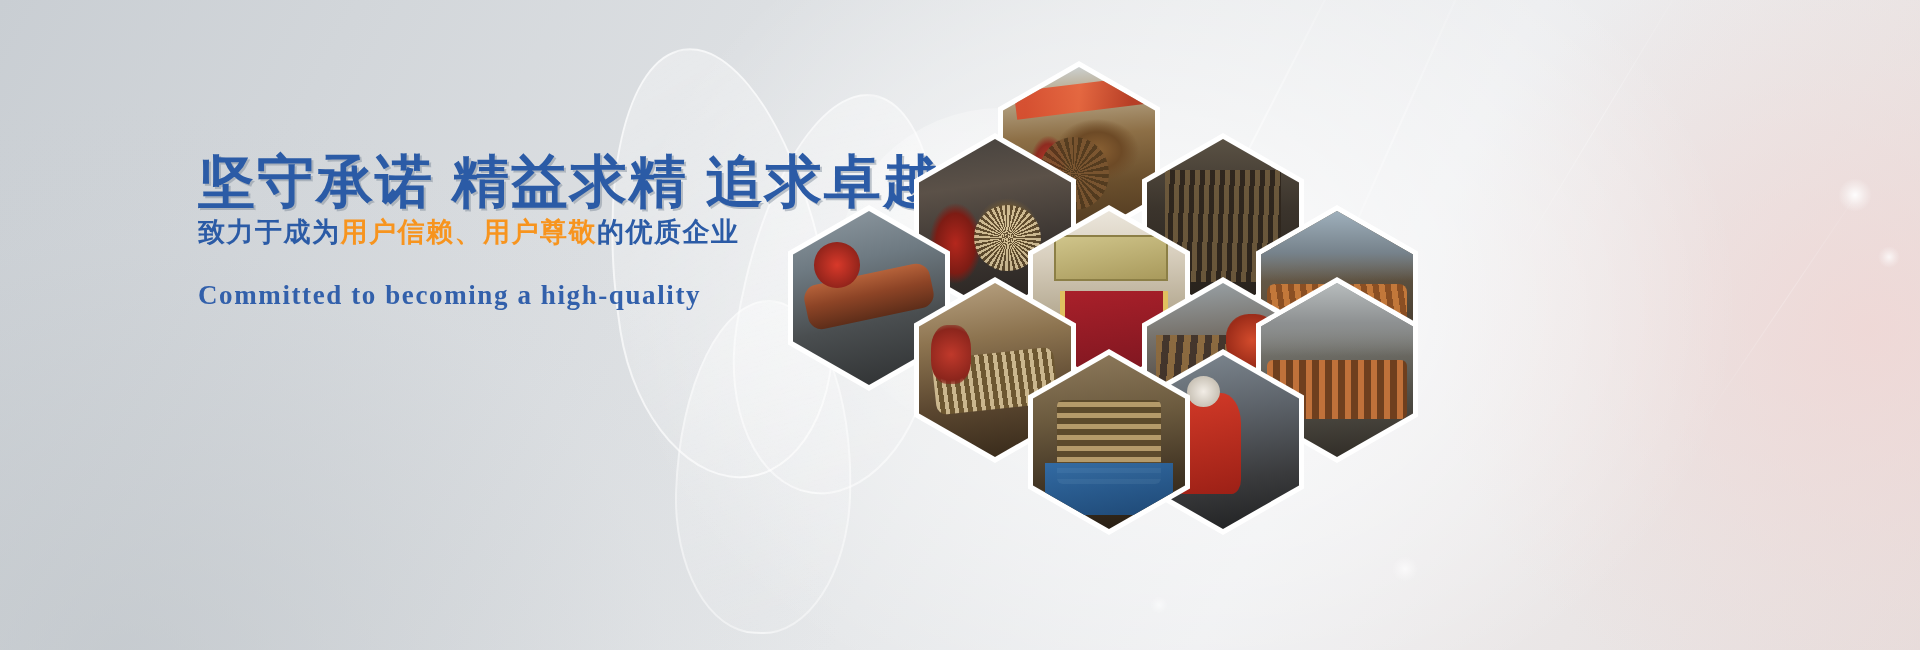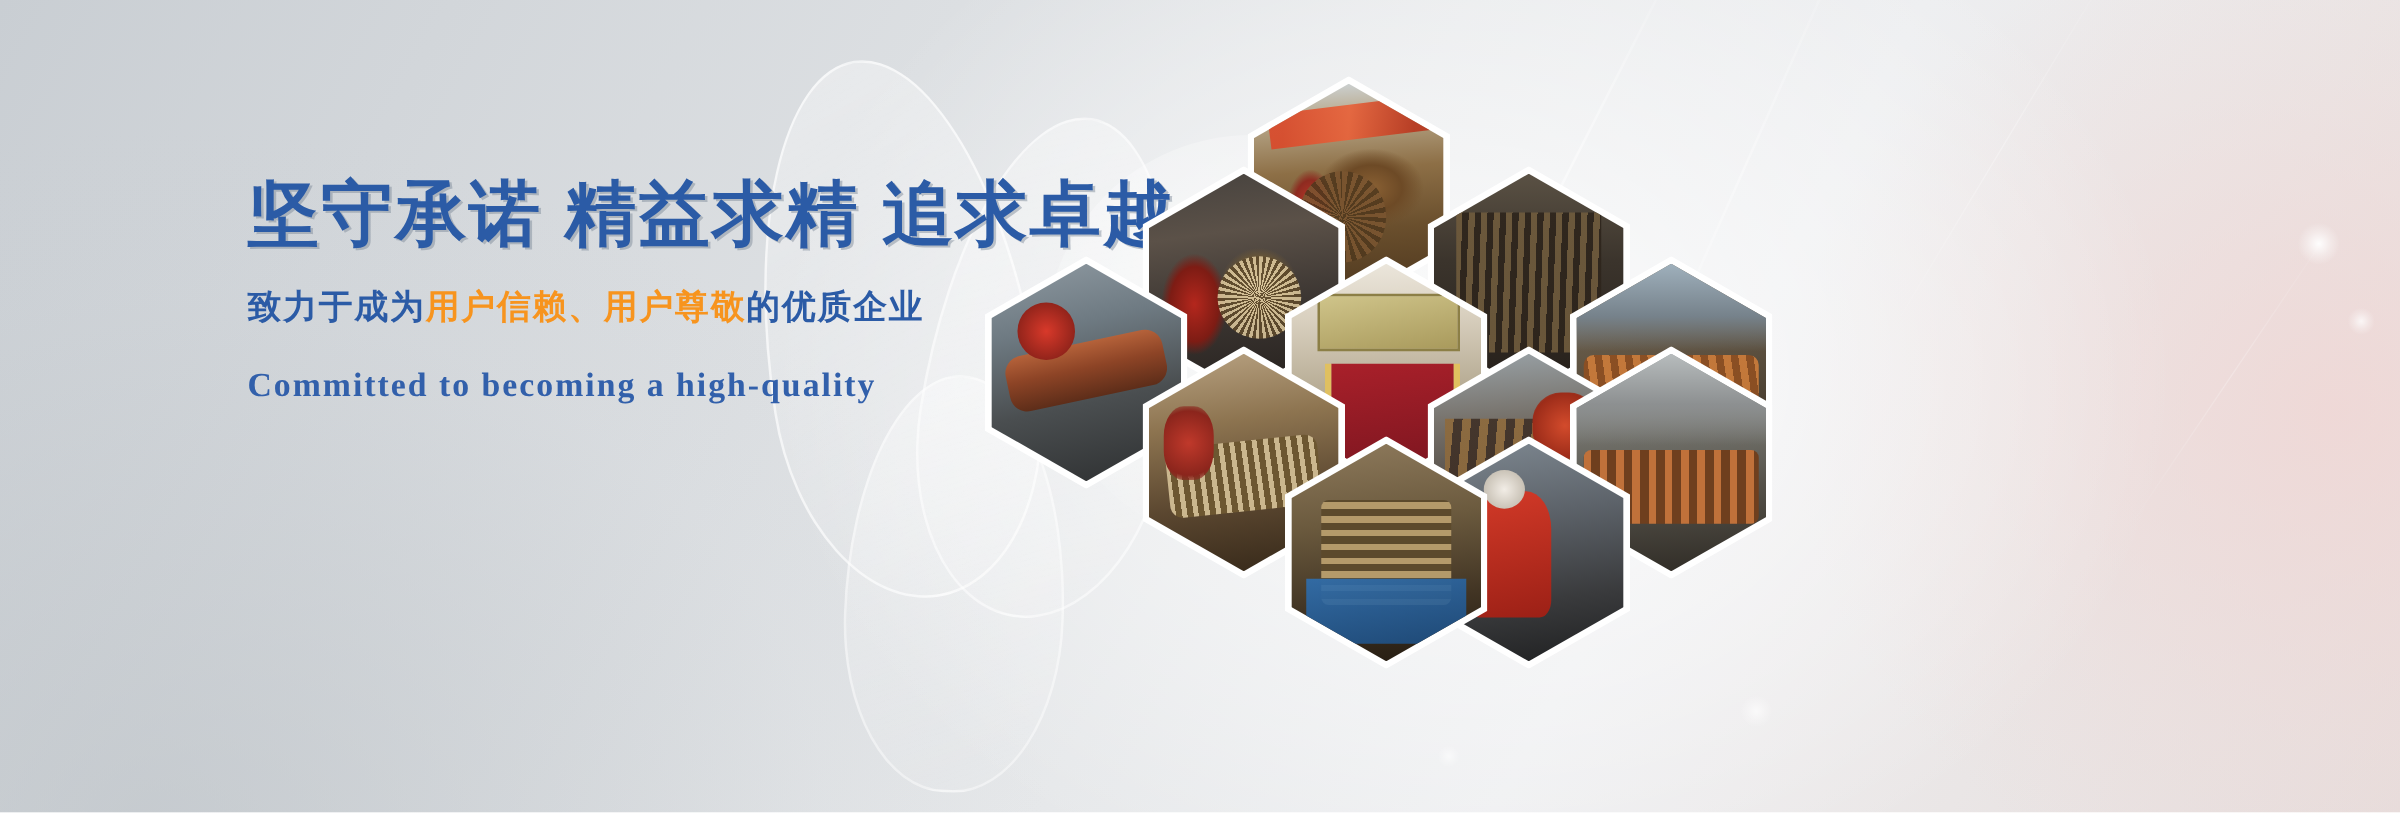--- a/index.html
+++ b/index.html
@@ -80,34 +80,34 @@
   }
   .glow-1 { left: 1838px; top: 178px; width: 34px; height: 34px; }
   .glow-2 { left: 1878px; top: 246px; width: 22px; height: 22px; opacity: .8; }
   .glow-3 { left: 1392px; top: 556px; width: 26px; height: 26px; opacity: .7; }
   .glow-4 { left: 1150px; top: 596px; width: 18px; height: 18px; opacity: .6; }
 
   
   .copy {
     position: absolute;
     left: 198px;
-    top: 138px;
+    top: 148px;
     width: 760px;
   }
   .headline {
     font-size: 57px;
     font-weight: bold;
     color: #2b5ba6;
     letter-spacing: 2px;
     line-height: 1.16;
     white-space: nowrap;
     text-shadow: 2px 2px 0 rgba(120,132,148,0.45);
   }
   .subline {
-    margin-top: 24px;
+    margin-top: 1px;
     font-size: 27px;
     font-weight: bold;
     color: #2b5ba6;
     letter-spacing: 1.5px;
     line-height: 1.3;
     white-space: nowrap;
   }
   .subline .hl { color: #f7941e; }
 
   .english {

